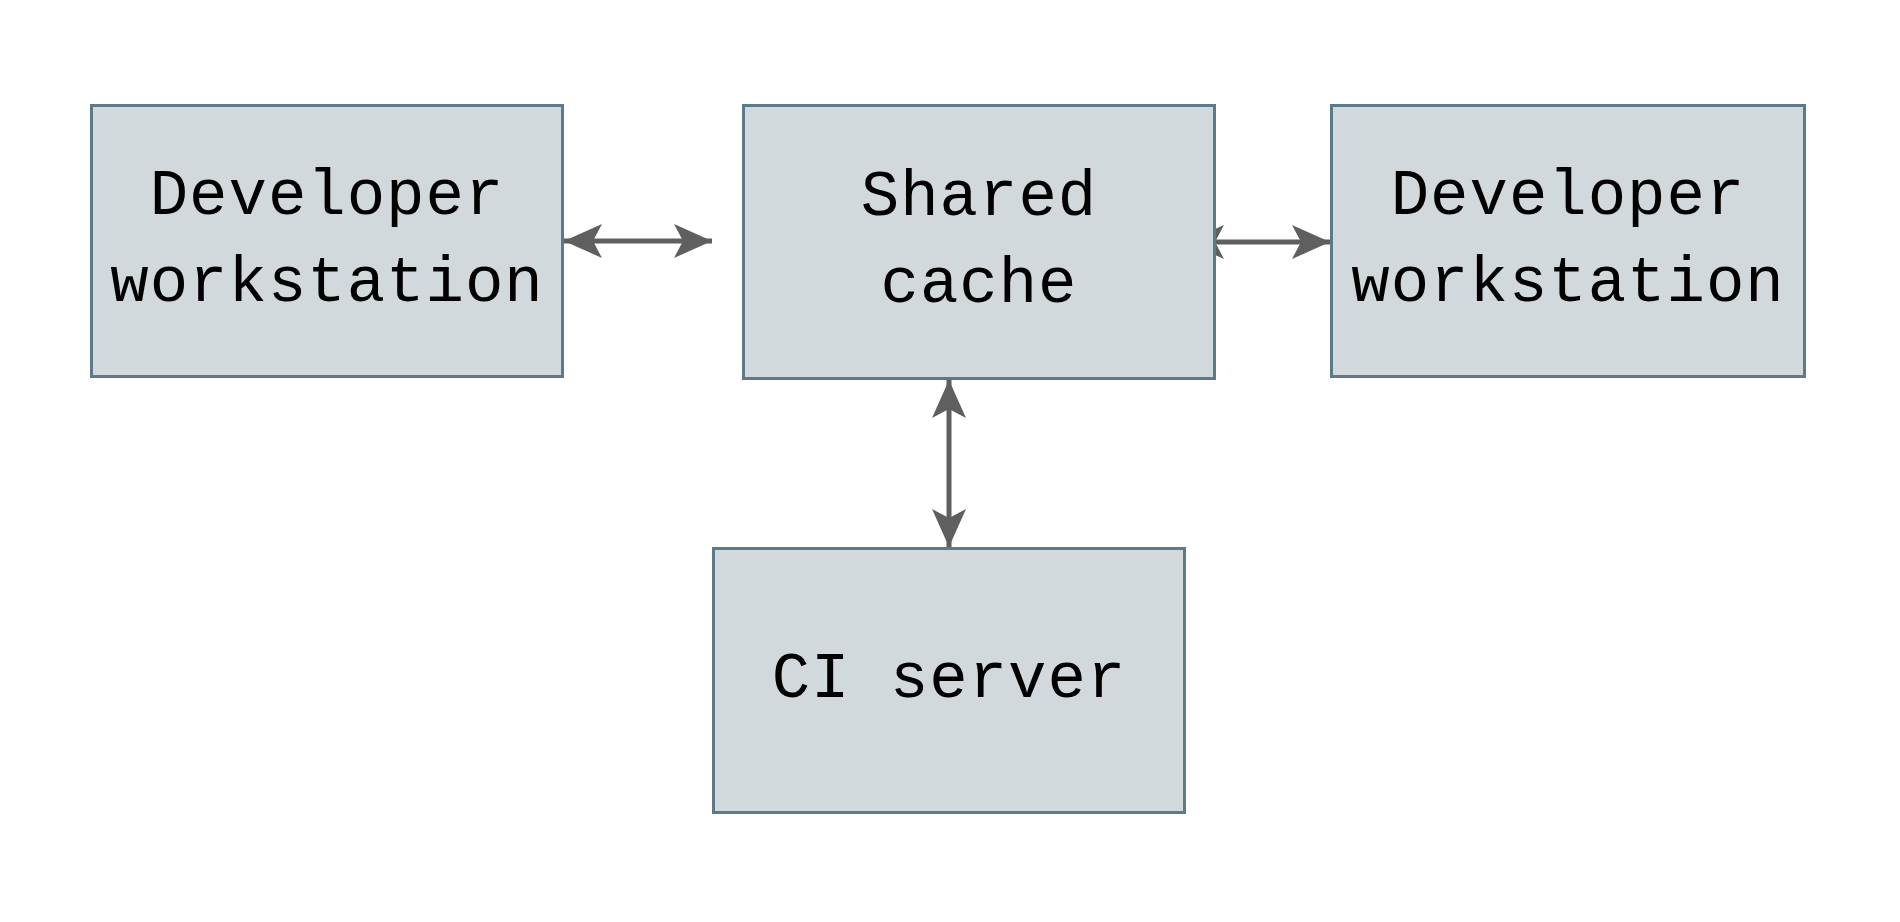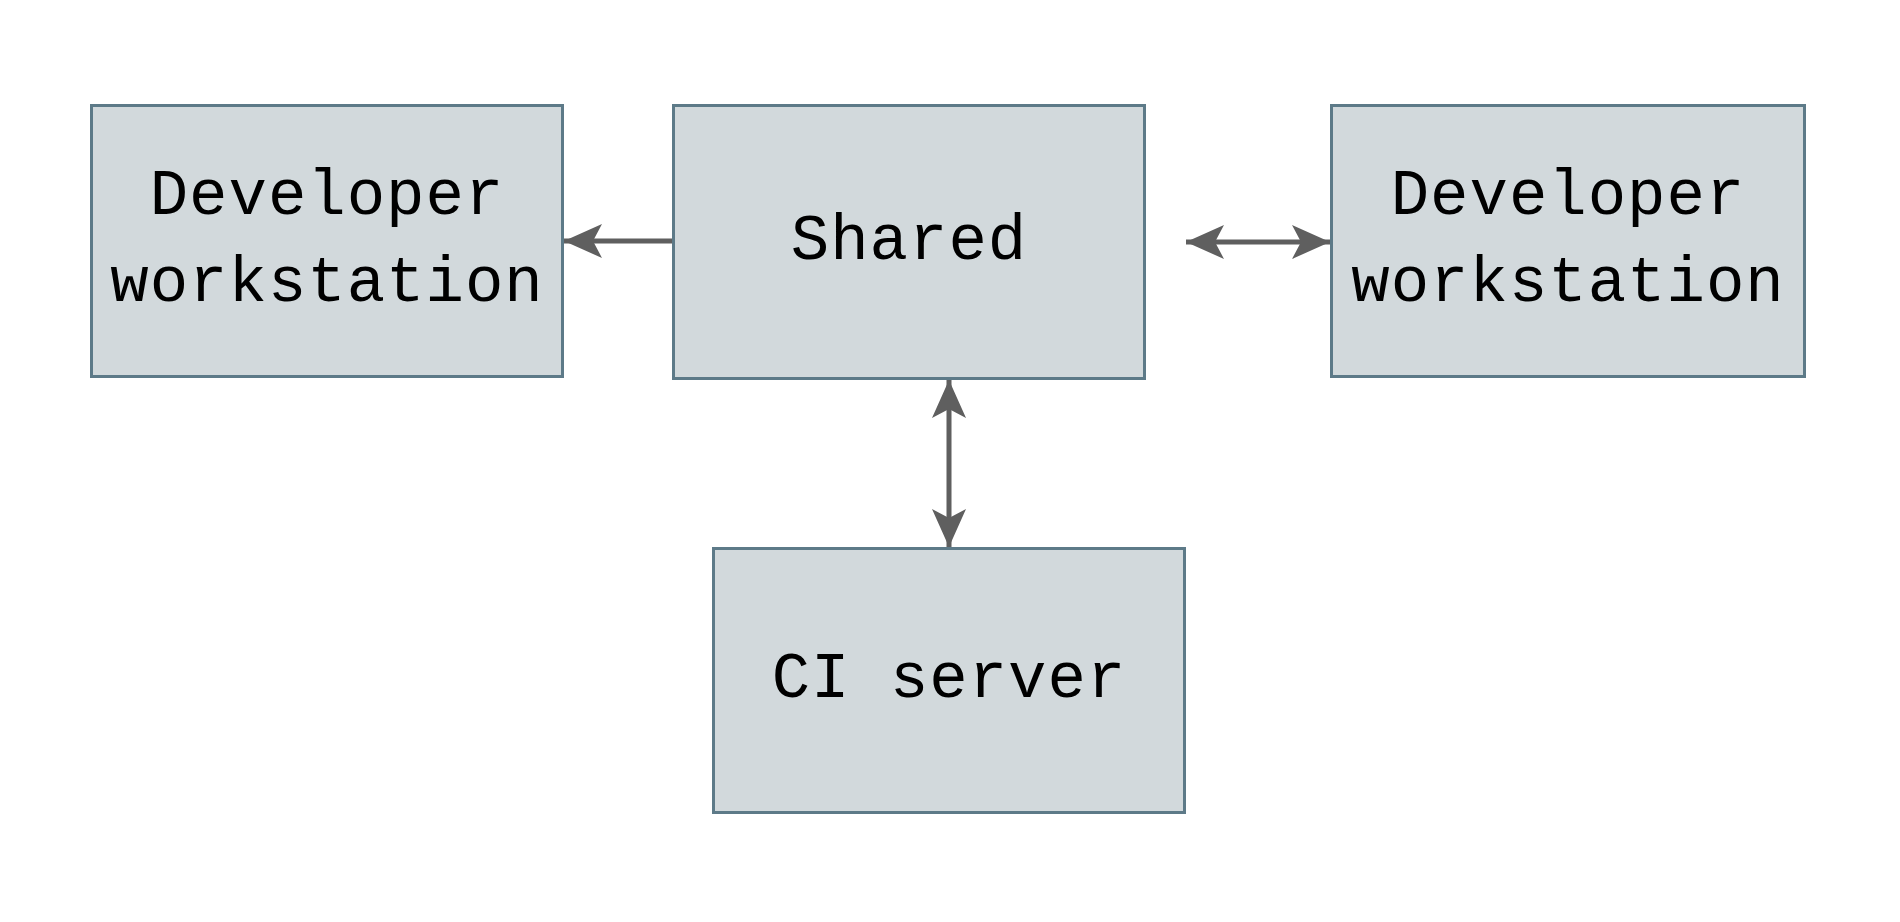--- a/index.html
+++ b/index.html
@@ -52,22 +52,23 @@
   <line x1="564" y1="241" x2="712" y2="241" stroke="#5f5f5f" stroke-width="5" marker-end="url(#arrowhead)" marker-start="url(#arrowhead)"></line>
       <line x1="1186" y1="242" x2="1330" y2="242" stroke="#5f5f5f" stroke-width="5" marker-end="url(#arrowhead)" marker-start="url(#arrowhead)"></line>
       <line x1="949" y1="380" x2="949" y2="547" stroke="#5f5f5f" stroke-width="5" marker-end="url(#arrowhead)" marker-start="url(#arrowhead)"></line>
     </svg>
 
   <div class="node" style="left: 90px; top: 104px; width: 474px; height: 274px;">
     <div class="label-line">Developer</div>
     <div class="label-line">workstation</div>
   </div>
 
-  <div class="node" style="left: 672px; top: 104px; width: 474px; height: 276px;">
+  <div class="node" style="left: 742px; top: 104px; width: 474px; height: 276px;">
     <div class="label-line">Shared</div>
+    <div class="label-line">cache</div>
   </div>
 
   <div class="node" style="left: 1330px; top: 104px; width: 476px; height: 274px;">
     <div class="label-line">Developer</div>
     <div class="label-line">workstation</div>
   </div>
 
   <div class="node" style="left: 712px; top: 547px; width: 474px; height: 267px;">
     <div class="label-line">CI server</div>
     <div class="label-line"></div>

